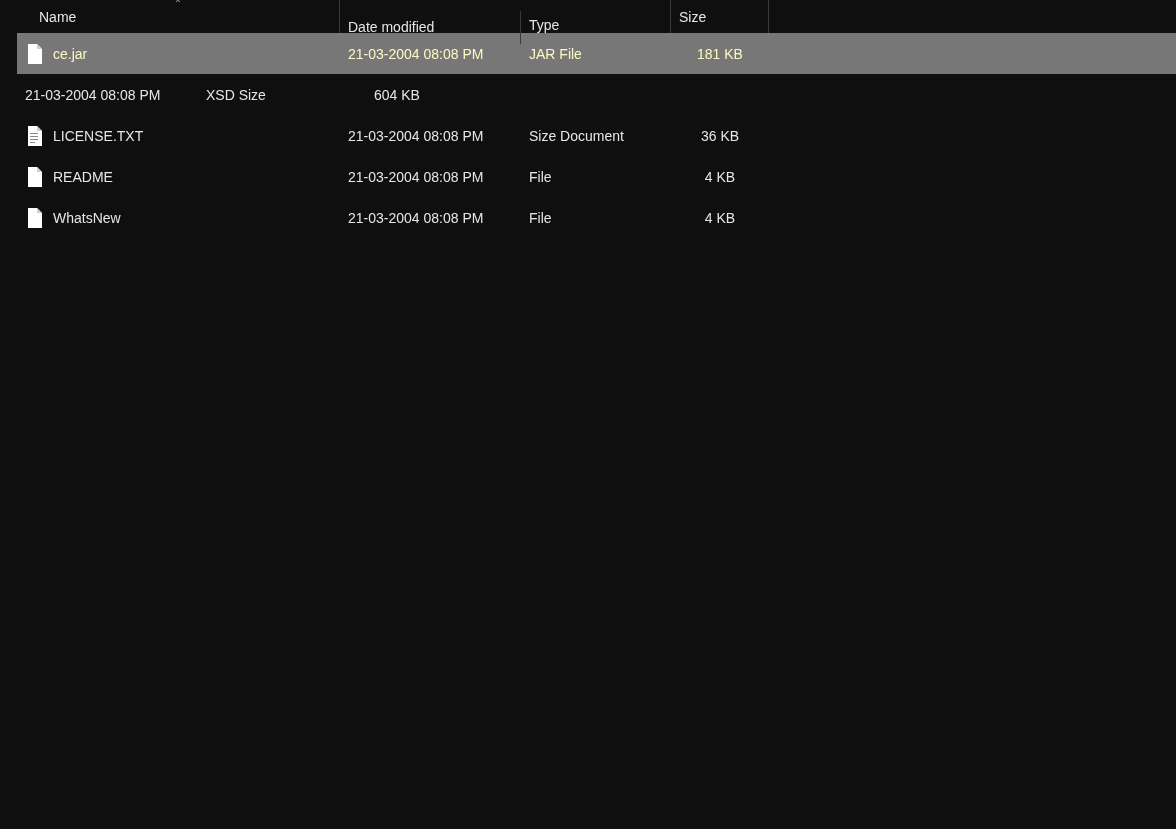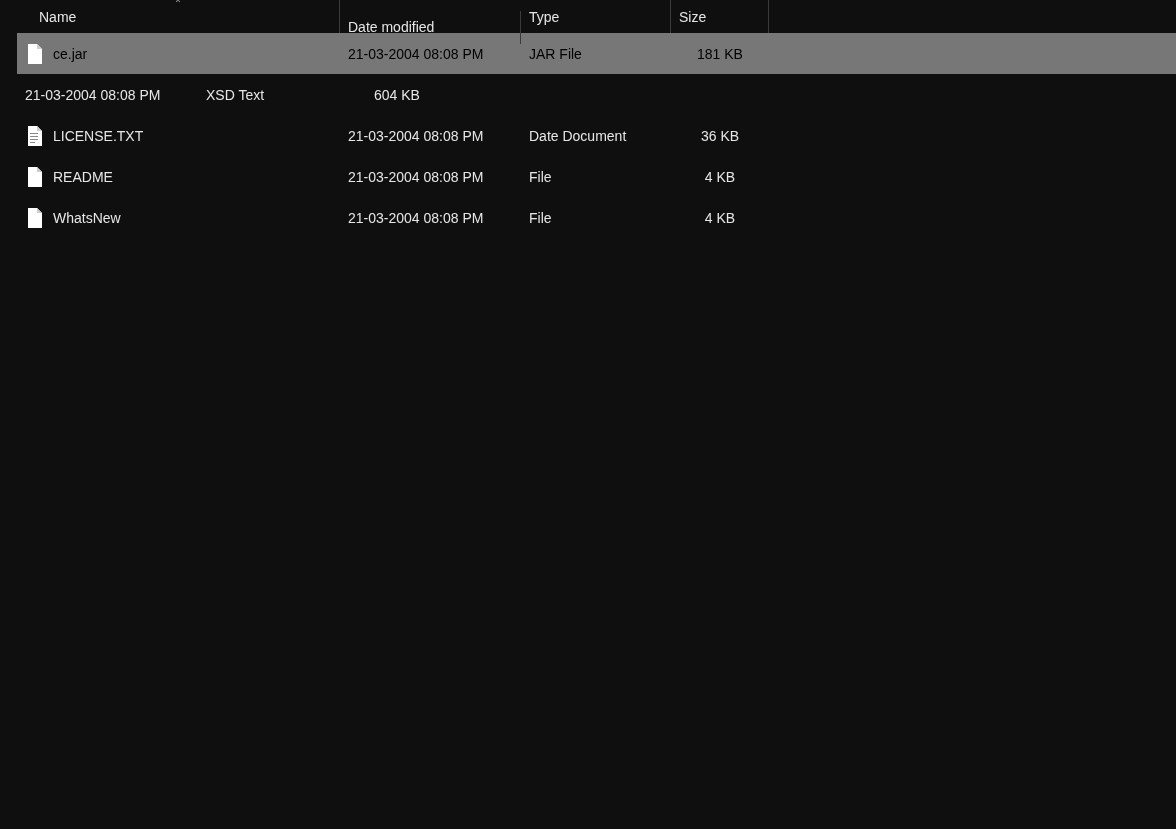--- a/index.html
+++ b/index.html
@@ -26,38 +26,38 @@
     .col {
       display: flex;
       align-items: center;
       height: 100%;
       padding: 0 8px;
       border-right: 1px solid #3a3a3a;
       position: relative;
     }
     .col-name { width: 323px; padding-left: 22px; }
     .col-date { width: 181px; margin-top: 21px; }
-    .col-type { width: 150px; }
+    .col-type { width: 150px; align-items: flex-end; }
     .col-size { width: 98px; justify-content: flex-start; }
     .header-row .col-name { position: relative; }
     .sort-caret {
       position: absolute;
       top: -2px;
       left: 50%;
       transform: translateX(-50%);
       font-size: 10px;
       color: #9a9a9a;
     }
     .row {
       display: flex;
       height: 41px;
       align-items: center;
       cursor: default;
     }
-    .row.selected { background: #777777; color: #000000; }
+    .row.selected { background: #777777; color: #fef9c3; }
     .row .cell {
       display: flex;
       align-items: center;
       height: 100%;
       padding: 0 8px;
     }
     .cell-name { width: 323px; padding-left: 6px; gap: 10px; }
     .cell-date { width: 181px; }
     .cell-type { width: 150px; }
     .cell-size { width: 98px; justify-content: center; padding-right: 10px; }
@@ -111,21 +111,21 @@
         </div>
         <div class="cell cell-size">
           <span>181 KB</span>
         </div>
       </div>
       <div class="row">
         <div class="cell cell-date">
           <span>21-03-2004 08:08 PM</span>
         </div>
         <div class="cell cell-type">
-          <span>XSD Text</span>
+          <span>XSD Size</span>
         </div>
         <div class="cell cell-size">
           <span>604 KB</span>
         </div>
       </div>
       <div class="row">
         <div class="cell cell-name">
           <span class="file-icon">
             <svg width="16" height="20" viewBox="0 0 16 20">
               <path d="M2 0 H11 L16 5 V20 H2 Z" fill="#ffffff"></path>
@@ -135,21 +135,21 @@
               <rect x="4" y="13" width="8" height="1" fill="#888"></rect>
               <rect x="4" y="16" width="5" height="1" fill="#888"></rect>
             </svg>
           </span>
           <span>LICENSE.TXT</span>
         </div>
         <div class="cell cell-date">
           <span>21-03-2004 08:08 PM</span>
         </div>
         <div class="cell cell-type">
-          <span>Date Document</span>
+          <span>Size Document</span>
         </div>
         <div class="cell cell-size">
           <span>36 KB</span>
         </div>
       </div>
       <div class="row">
         <div class="cell cell-name">
           <span class="file-icon">
             <svg width="16" height="20" viewBox="0 0 16 20">
               <path d="M2 0 H11 L16 5 V20 H2 Z" fill="#ffffff"></path>

